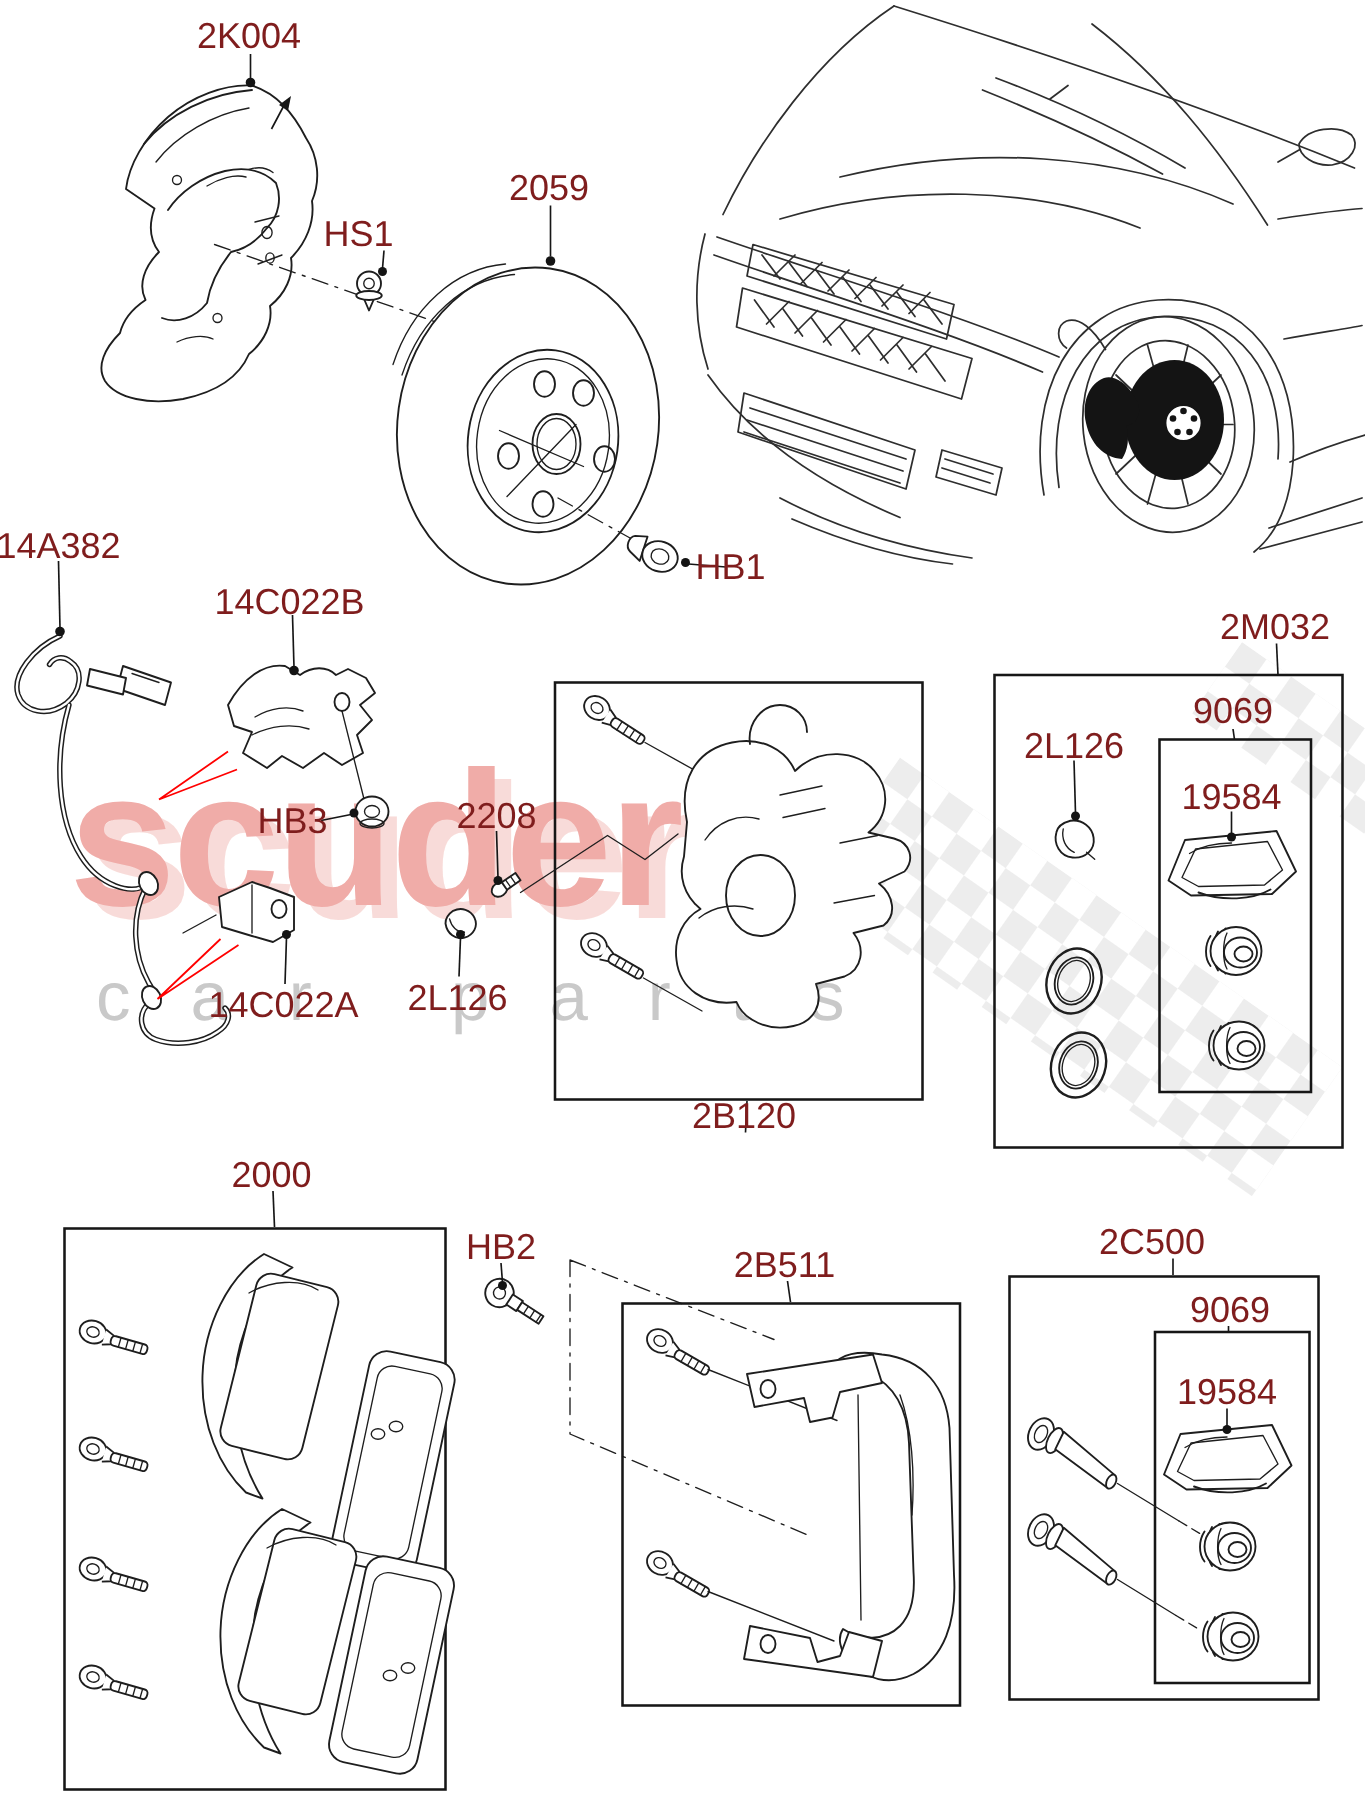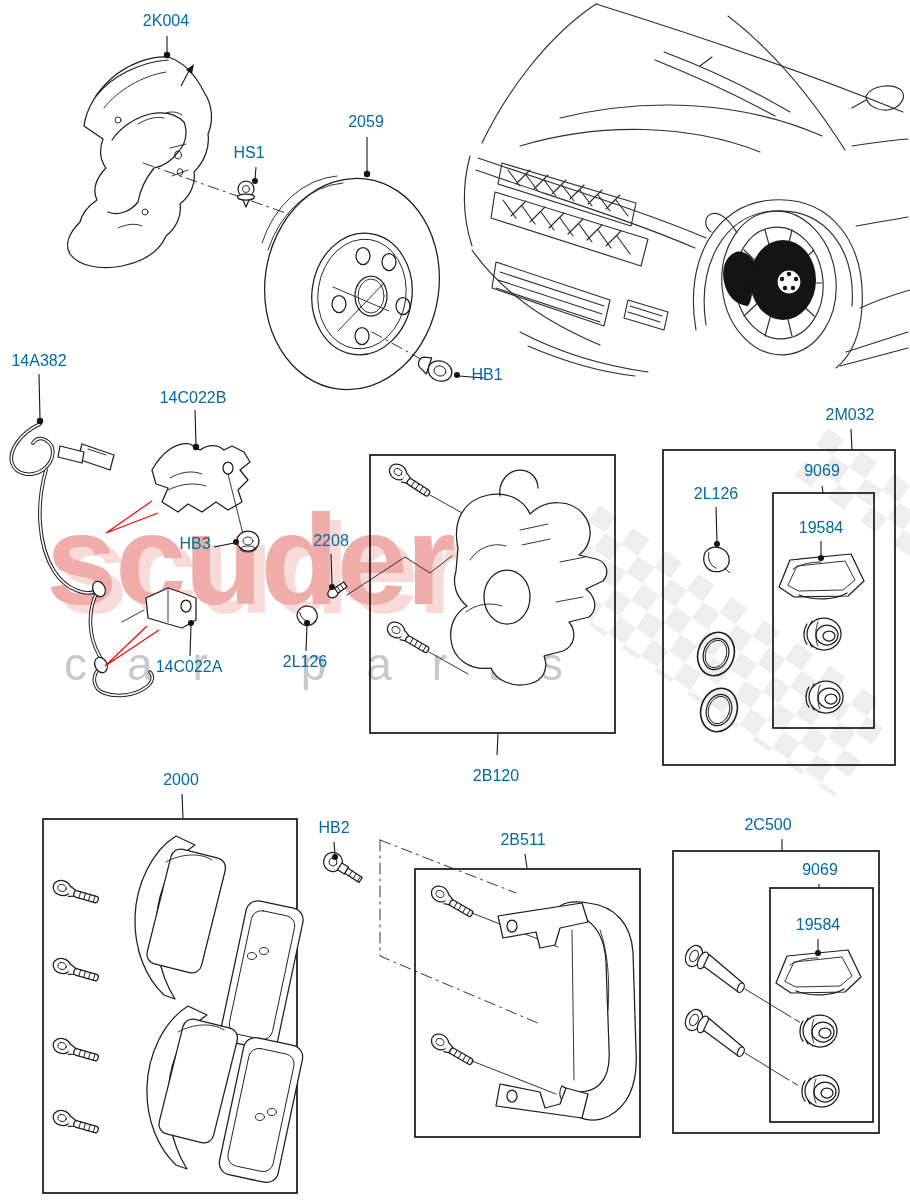--- a/index.html
+++ b/index.html
@@ -4,22 +4,22 @@
 <style>
   html,body{margin:0;padding:0;background:#ffffff;}
   .stage{position:relative;width:910px;height:1200px;background:#fff;overflow:hidden;
          font-family:"Liberation Sans",sans-serif;}
   .wm-brand{position:absolute;left:46px;top:496px;font-size:128px;font-weight:700;
             letter-spacing:-2px;color:#efa5a1;opacity:.92;z-index:1;
             text-shadow:11px 9px 0 #f8d9d6;line-height:1;user-select:none;}
   .wm-tagline{position:absolute;left:64px;top:641px;font-size:46px;font-weight:400;
               color:#c9c9c9;letter-spacing:40px;z-index:1;line-height:1;user-select:none;}
   svg.art{position:absolute;left:0;top:0;z-index:2;}
-  .part-label{position:absolute;transform:translateX(-50%);font-size:16px;
-              color:#0369a1;z-index:3;white-space:nowrap;cursor:pointer;line-height:1.1;}
+  .part-label{position:absolute;transform:translateX(-50%);font-size:24px;
+              color:#7f1d1d;z-index:3;white-space:nowrap;cursor:pointer;line-height:1.1;}
   
   .ln{fill:none;stroke:#1e1e1e;stroke-width:1.25;stroke-linecap:round;stroke-linejoin:round;}
   .thin{stroke-width:.9;}
   .fw{fill:#ffffff;stroke:#1e1e1e;stroke-width:1.25;stroke-linejoin:round;}
   .bx{fill:none;stroke:#161616;stroke-width:1.7;}
   .ld{fill:none;stroke:#161616;stroke-width:1.1;}
   .red{fill:none;stroke:#ff0000;stroke-width:1.2;}
   .dd{stroke-dasharray:11 5 2 5;}
   .blk{fill:#141414;stroke:none;}
   .car{fill:none;stroke:#2e2e2e;stroke-width:1.15;stroke-linecap:round;stroke-linejoin:round;}
@@ -355,29 +355,29 @@
       <path class="ld" d="M525,854 L527,868"></path>
       <path class="ld" d="M782,839 L782,850"></path>
       <path class="ld" d="M819,884 L819,888"></path>
       <path class="ld" d="M818,939 L818,951"></path>
         <circle class="blk" cx="818" cy="953" r="3"></circle>
     </g>
   </svg>
 
   <div class="part-label" style="left:166px;top:12px">2K004</div>
   <div class="part-label" style="left:366px;top:113px">2059</div>
-  <div class="part-label" style="left:249px;top:144px">HS1</div>
+  <div class="part-label" style="left:239px;top:144px">HS1</div>
   <div class="part-label" style="left:487px;top:366px">HB1</div>
   <div class="part-label" style="left:39px;top:352px">14A382</div>
   <div class="part-label" style="left:193px;top:389px">14C022B</div>
   <div class="part-label" style="left:195px;top:535px">HB3</div>
   <div class="part-label" style="left:331px;top:532px">2208</div>
   <div class="part-label" style="left:305px;top:653px">2L126</div>
   <div class="part-label" style="left:189px;top:658px">14C022A</div>
-  <div class="part-label" style="left:496px;top:767px">2B120</div>
+  <div class="part-label" style="left:496px;top:732px">2B120</div>
   <div class="part-label" style="left:850px;top:406px">2M032</div>
   <div class="part-label" style="left:822px;top:462px">9069</div>
   <div class="part-label" style="left:821px;top:519px">19584</div>
   <div class="part-label" style="left:716px;top:485px">2L126</div>
   <div class="part-label" style="left:181px;top:771px">2000</div>
   <div class="part-label" style="left:334px;top:819px">HB2</div>
   <div class="part-label" style="left:523px;top:831px">2B511</div>
   <div class="part-label" style="left:768px;top:816px">2C500</div>
   <div class="part-label" style="left:820px;top:861px">9069</div>
   <div class="part-label" style="left:818px;top:916px">19584</div>

